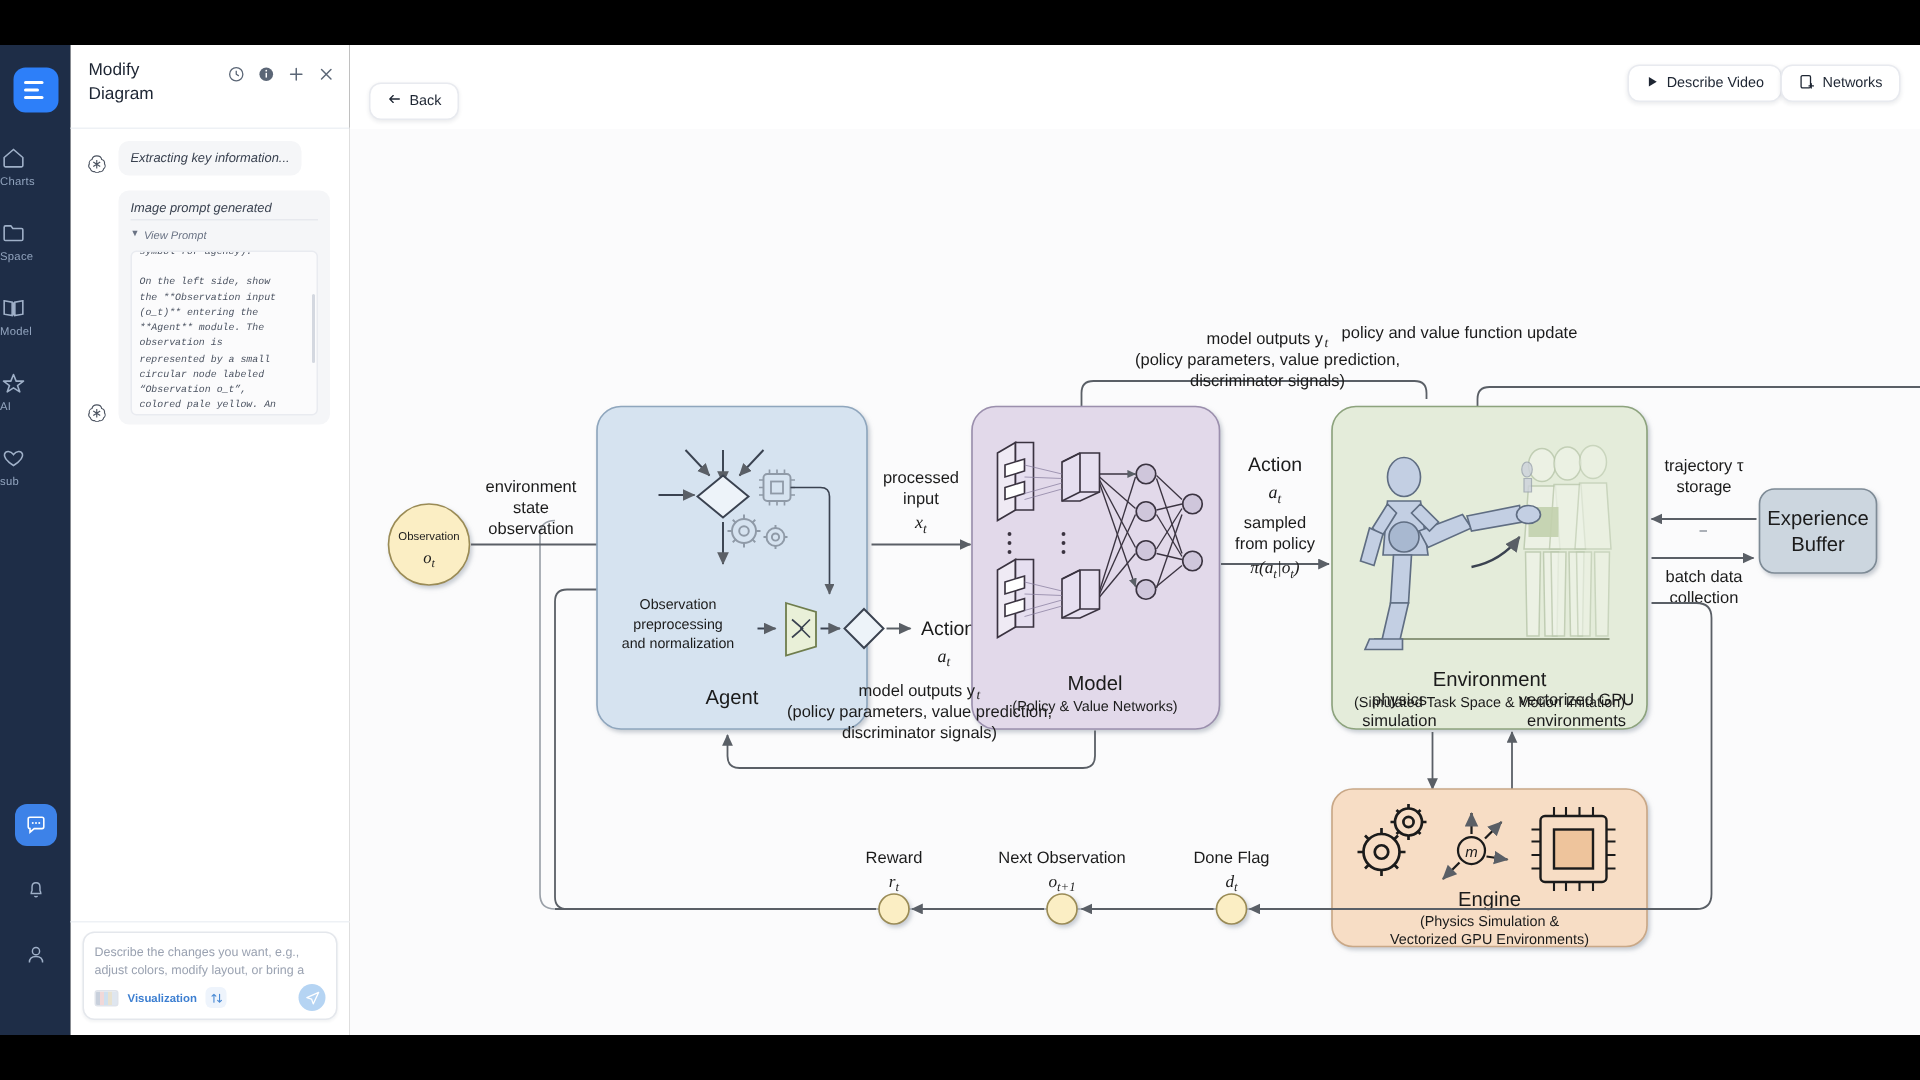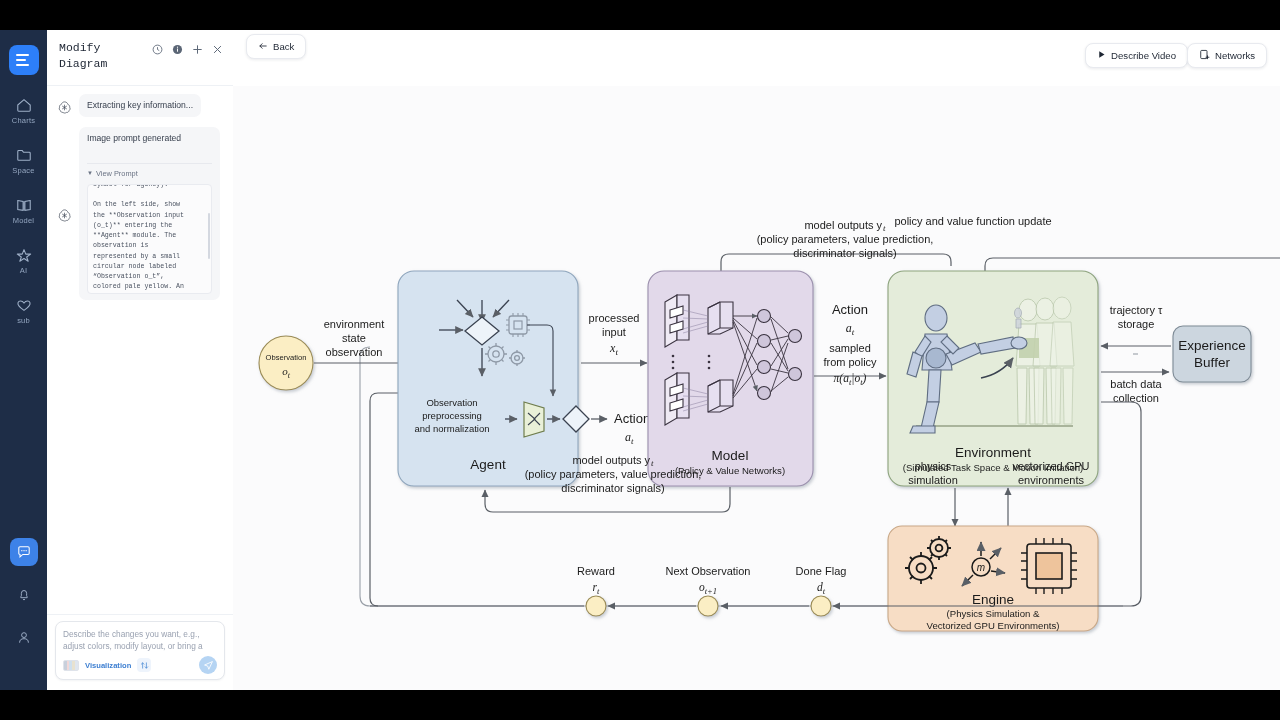--- a/index.html
+++ b/index.html
@@ -18,21 +18,21 @@
     background: #2d7ff9; display: flex; align-items: center; justify-content: center;
   }
   .rail-logo .bars { width: 15px; }
   .rail-logo .bars i { display:block; height:2.5px; background:#fff; border-radius:2px; margin-bottom:2.5px; }
   .rail-logo .bars i:nth-child(1){ width:13px; }
   .rail-logo .bars i:nth-child(2){ width:10px; }
   .rail-logo .bars i:nth-child(3){ width:13px; margin-bottom:0; }
 
   .rail-item {
     margin-top: 22px; width: 47px; display: flex; flex-direction: column;
-    align-items: center; color: #9fb0c8; cursor: pointer;
+    color: #9fb0c8; cursor: pointer;
   }
   .rail-item .ri-label { font-size: 7.5px; margin-top: 3px; letter-spacing: .2px; color:#93a5bf; }
   .rail-item svg { display:block; }
 
   .rail-spacer { flex: 1; }
   .rail-chat {
     width: 28px; height: 28px; border-radius: 8px; background: #3d82e8;
     display:flex; align-items:center; justify-content:center; margin-bottom: 20px;
   }
   .rail-bottom { margin-bottom: 18px; color:#9fb0c8; display:flex; flex-direction:column; align-items:center; }
@@ -40,33 +40,33 @@
 
   
   .panel {
     position: absolute; left: 47px; top: 30px; width: 186px; height: 660px;
     background: #fff; display: flex; flex-direction: column;
   }
   .panel-head {
     padding: 10px 10px 8px 12px; display:flex; align-items:flex-start;
     border-bottom: 1px solid #eef1f5; min-height: 56px;
   }
-  .panel-title { font-size: 11.5px; color:#1d2533; line-height: 1.35; font-weight: 400; width: 60px; font-family: Liberation Mono, monospace; }
+  .panel-title { font-size: 11.5px; color:#1d2533; line-height: 1.35; font-weight: 400; width: 60px; }
   .panel-head-icons { margin-left:auto; display:flex; align-items:center; gap: 9px; padding-top: 4px; color:#5b6676; }
   .panel-head-icons > span { cursor:pointer; display:flex; }
 
   .panel-body { flex:1; overflow:hidden; padding: 8px 10px 4px 10px; }
-  .msg { display:flex; gap:7px; margin-bottom: 10px; align-items:center; }
+  .msg { display:flex; gap:7px; margin-bottom: 10px; align-items:flex-end;font-style:italic; }
   .avatar { width:15px; height:15px; flex:0 0 15px; margin-top:3px; }
   .bubble {
     background: #f5f6f8; border-radius: 7px; padding: 6px 8px;
     font-size: 8.6px; color:#39414f; line-height:1.3;
   }
   .bubble-wide { width: 141px; }
-  .bubble-title { font-size: 8.6px; color:#39414f; padding-bottom:19px; border-bottom:1px solid #e7e9ee; margin-bottom: 5px;}
+  .bubble-title { font-size: 8.6px; color:#39414f; padding-bottom:2px; border-bottom:1px solid #e7e9ee; margin-bottom: 5px;}
   .view-prompt { font-size:7.4px; color:#6a7384; display:flex; align-items:center; gap:3px; cursor:pointer; margin-bottom:5px;}
   .caret { font-size:6px; }
   .prompt-box {
     background:#fbfbfc; border:1px solid #e9ebf0; border-radius:4px; padding:4px 5px;
     height: 110px; overflow:hidden; position:relative;
   }
   .prompt-text {
     font-family:"Liberation Mono", monospace; font-size:6.6px; color:#4a5260; line-height:1.55;
     white-space: pre-wrap; margin-top:-9px;
   }
@@ -89,21 +89,21 @@
 
   
   .main { position:absolute; left:233px; top:30px; width:1047px; height:660px; background:#fff; }
   .topbar { position:absolute; left:0; top:0; width:100%; height:56px; }
   .btn {
     position:absolute; background:#fff; border:1px solid #e8eaef; border-radius:8px;
     box-shadow: 0 1px 3px rgba(20,30,60,.09);
     font-size:9.6px; color:#1e2633; display:flex; align-items:center; gap:5px;
     padding: 0 11px; height:25px; cursor:pointer;
   }
-  #btn-back { left: 13px; top: 4px; justify-content: center; }
+  #btn-back { left: 13px; top: 25px; justify-content: center; }
   #btn-generate { right: 92px; top: 13px; }
   #btn-download { right: 13px; top: 13px; }
 
   .canvas { position:absolute; left:0; top:56px; width:1047px; height:604px; background:#fbfbfc; }
   .canvas svg { position:absolute; left:0; top:0; }
 
   .fill-blue   { fill:#d6e3f0; }
   .fill-purple { fill:#e2d9ea; }
   .fill-green  { fill:#e4ecda; }
   .fill-peach  { fill:#f7ddc5; }

